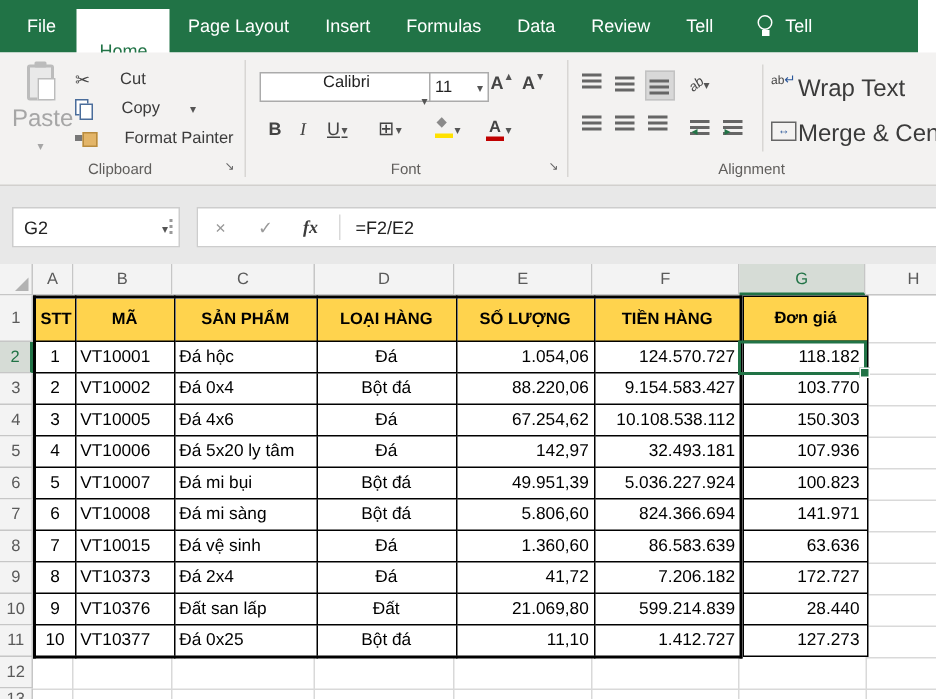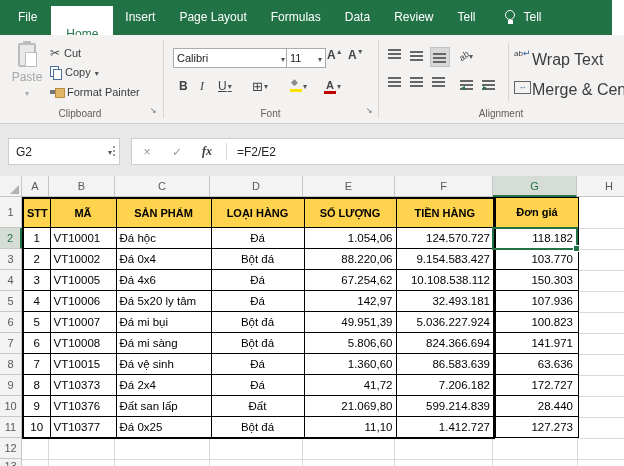--- a/index.html
+++ b/index.html
@@ -23,23 +23,23 @@
   .launcher{position:absolute;width:10px;height:10px;font-size:8px;color:#666;line-height:10px;text-align:center;}
   .launcher::before{content:"\2198";}
   .caret::after{content:"\25BE";font-size:8px;color:#555;vertical-align:middle;}
 
   
   .paste{position:absolute;left:8px;top:5px;width:38px;height:64px;text-align:center;}
   .paste .clip{position:relative;display:inline-block;width:18px;height:23px;margin-top:2px;}
   .clip .board{position:absolute;left:0;top:1px;width:14px;height:20px;border:2px solid #bcbcbc;border-radius:2px;background:#e9e9e9;}
   .clip .tab2{position:absolute;left:5px;top:-1px;width:8px;height:4px;background:#bcbcbc;border-radius:1px;}
   .clip .page{position:absolute;right:-1px;bottom:-2px;width:10px;height:13px;background:#fff;border:1px solid #bcbcbc;}
-  .paste .lbl{display:block;font-size:12px;color:#a6a6a6;margin-top:1px;}
+  .paste .lbl{display:block;font-size:16px;color:#a6a6a6;margin-top:1px;}
   .paste .caret::after{color:#a6a6a6;}
-  .cmd{position:absolute;left:50px;height:16px;font-size:11px;color:#3b3b3b;white-space:nowrap;display:flex;align-items:center;gap:4px;}
+  .cmd{position:absolute;left:50px;height:16px;font-size:11px;color:#3b3b3b;white-space:nowrap;display:flex;align-items:center;gap:20px;}
   .icon-cut::before{content:"\2702";font-family:"DejaVu Sans",sans-serif;font-size:12px;color:#444;}
   .icon-copy{position:relative;display:inline-block;width:11px;height:13px;}
   .icon-copy::before{content:"";position:absolute;left:0;top:0;width:7px;height:9px;border:1px solid #4a6d9b;background:#fff;}
   .icon-copy::after{content:"";position:absolute;left:3px;top:3px;width:7px;height:9px;border:1px solid #4a6d9b;background:#fff;}
   .icon-painter{display:inline-block;width:13px;height:12px;position:relative;}
   .icon-painter::before{content:"";position:absolute;left:0;top:4px;width:5px;height:4px;background:#777;}
   .icon-painter::after{content:"";position:absolute;left:5px;top:2px;width:8px;height:8px;background:#e3b568;border:1px solid #b98c3e;}
 
   
   .combo{position:absolute;top:13px;height:18px;background:#fff;border:1px solid #ababab;font-size:11px;color:#222;
@@ -120,22 +120,22 @@
   .selection .handle{position:absolute;right:-4px;bottom:-4px;width:5px;height:5px;background:#217346;border:1px solid #fff;}
 </style>
 </head>
 <body>
 
 <div class="app">
 
   <div class="tabbar">
     <div class="tab file">File</div>
     <div class="tab active">Home</div>
+    <div class="tab">Page Layout</div>
     <div class="tab">Insert</div>
-    <div class="tab">Page Layout</div>
     <div class="tab">Formulas</div>
     <div class="tab">Data</div>
     <div class="tab">Review</div>
     <div class="tab">Tell</div>
     <div class="bulb"></div>
     <div class="tab tell">Tell</div>
   </div>
 
   <div class="ribbon">
 
@@ -154,21 +154,21 @@
       <span class="caret"></span>
     </div>
     <div class="cmd" style="top:49px;">
       <span class="icon-painter"></span>
       <span>Format Painter</span>
     </div>
     <div class="group-label" style="left:0;width:160px;">Clipboard</div>
     <div class="launcher" style="left:148px;top:71px;"></div>
     <div class="vdiv" style="left:163px;"></div>
 
-    <div class="combo" style="left:173px;width:108px;">
+    <div class="combo" style="left:173px;width:108px;flex-direction:column;">
       <span>Calibri</span>
       <span class="caret"></span>
     </div>
     <div class="combo" style="left:286px;width:32px;">
       <span>11</span>
       <span class="caret"></span>
     </div>
     <div class="sizebtn" style="left:327px;"><span>A</span><span class="arr">▲</span></div>
     <div class="sizebtn" style="left:348px;"><span>A</span><span class="arr">▼</span></div>
     <div class="fbtn bold" style="left:179px;">B</div>

